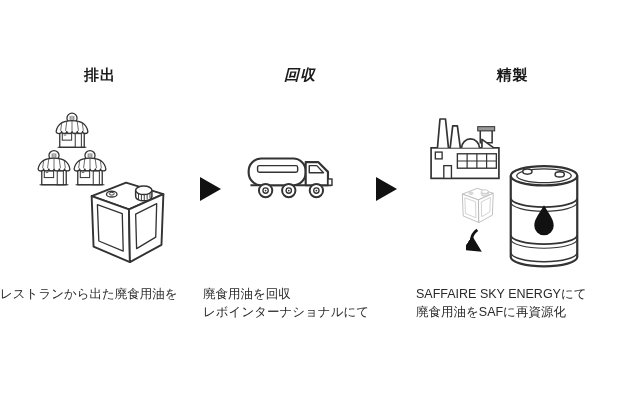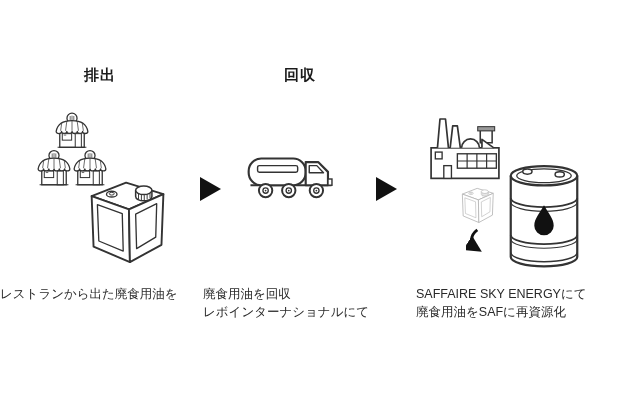--- a/index.html
+++ b/index.html
@@ -5,21 +5,21 @@
   html,body{margin:0;padding:0;background:#ffffff;}
   .canvas{
     position:relative;width:620px;height:376px;background:#ffffff;overflow:hidden;
     font-family:"Liberation Sans","DejaVu Sans",sans-serif;color:#1f1f1f;
   }
   .stage-label{
     position:absolute;top:66px;font-size:15px;font-weight:bold;
     text-align:center;letter-spacing:1px;color:#1b1b1b;
   }
   .stage-label.s1{left:0;width:200px;}
-  .stage-label.s2{left:200px;width:200px;}
+  .stage-label.s2{left:200px;width:200px;font-style:italic;}
   .stage-label.s3{left:405px;width:215px;}
   .icon{position:absolute;}
   .icon svg, svg.icon{display:block;}
   .ink{color:#333333;}
   .light-ink{color:#b3b3b3;}
   .flow-arrow{
     position:absolute;width:0;height:0;
     border-top:12px solid transparent;border-bottom:12px solid transparent;
     border-left:21px solid #111111;
   }
@@ -65,20 +65,21 @@
         <ellipse cx="62.5" cy="21" rx="8.5" ry="4.5" fill="#ffffff" stroke="currentColor" stroke-width="1.6"></ellipse>
         <path d="M57 24.8 v5.4 M60 25.8 v5.6 M63 26 v5.6 M66 25.3 v5.4 M69 24 v5" fill="none" stroke="currentColor" stroke-width="1"></path>
         <ellipse cx="29" cy="25" rx="5.5" ry="3" fill="#ffffff" stroke="currentColor" stroke-width="1.4"></ellipse>
         <ellipse cx="29" cy="24.6" rx="2.6" ry="1.4" fill="none" stroke="currentColor" stroke-width="1"></ellipse>
       </symbol>
     </defs>
   </svg>
 
   <div class="stage-label s1">排出</div>
   <div class="stage-label s2">回収</div>
+  <div class="stage-label s3">精製</div>
 
   <svg class="icon ink" style="left:36px;top:112px" width="72" height="75" viewBox="0 0 100 104">
     <use href="#storefront" x="25" y="0" width="50" height="52"></use>
     <use href="#storefront" x="0" y="52" width="50" height="52"></use>
     <use href="#storefront" x="50" y="52" width="50" height="52"></use>
   </svg>
   <svg class="icon ink" style="left:84px;top:170px" width="88" height="98" viewBox="0 0 92 102">
     <use href="#oilcan"></use>
   </svg>
 

